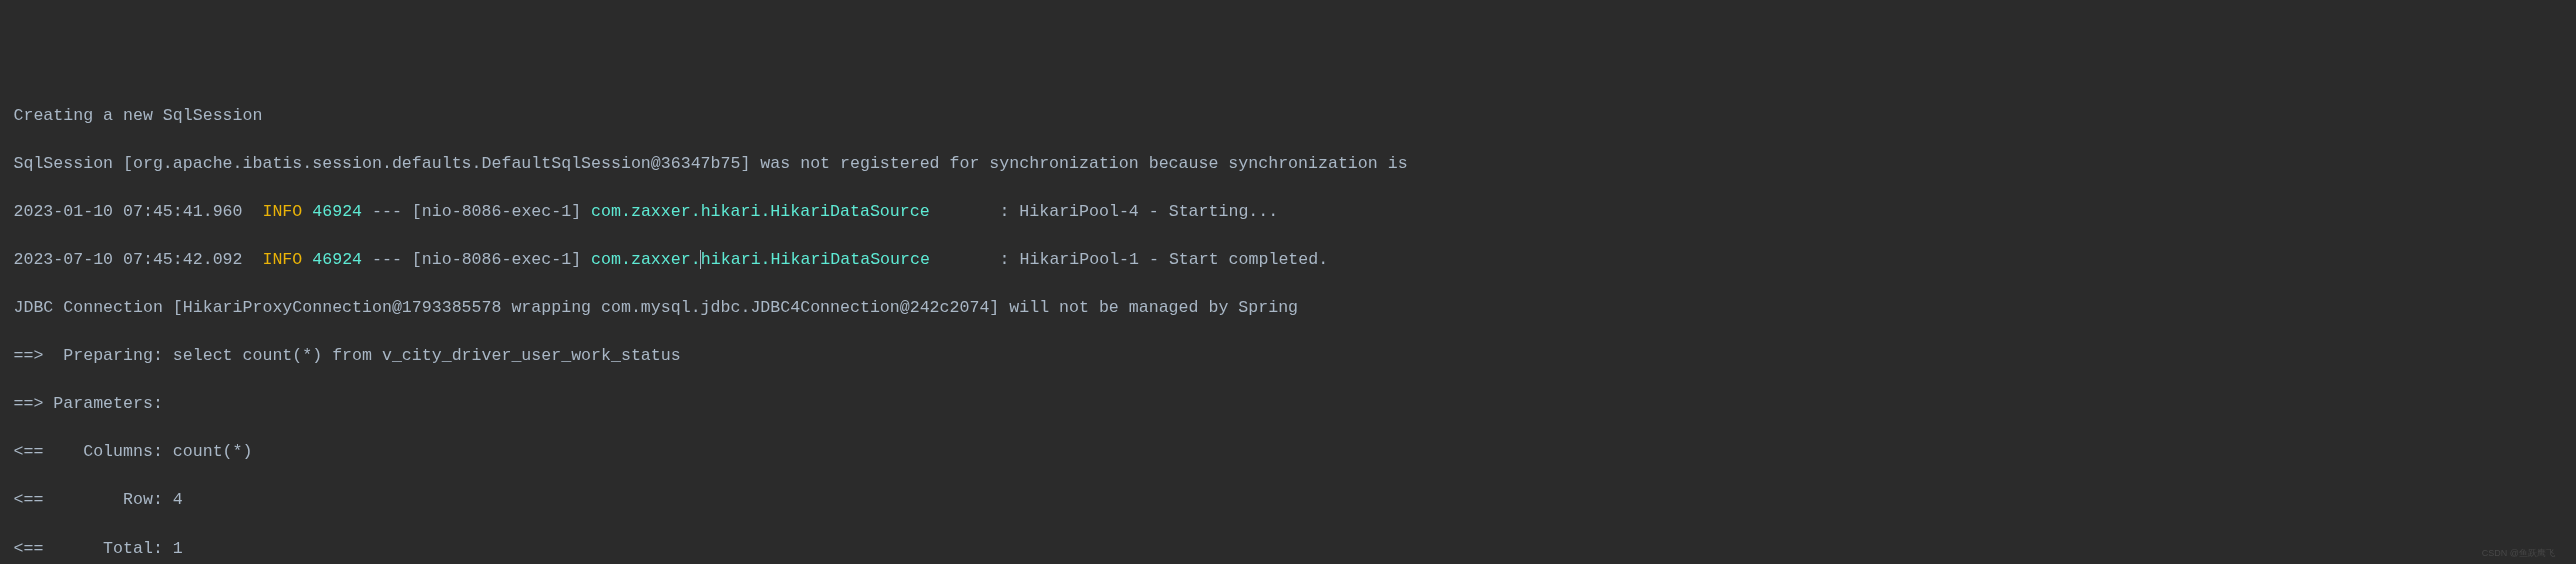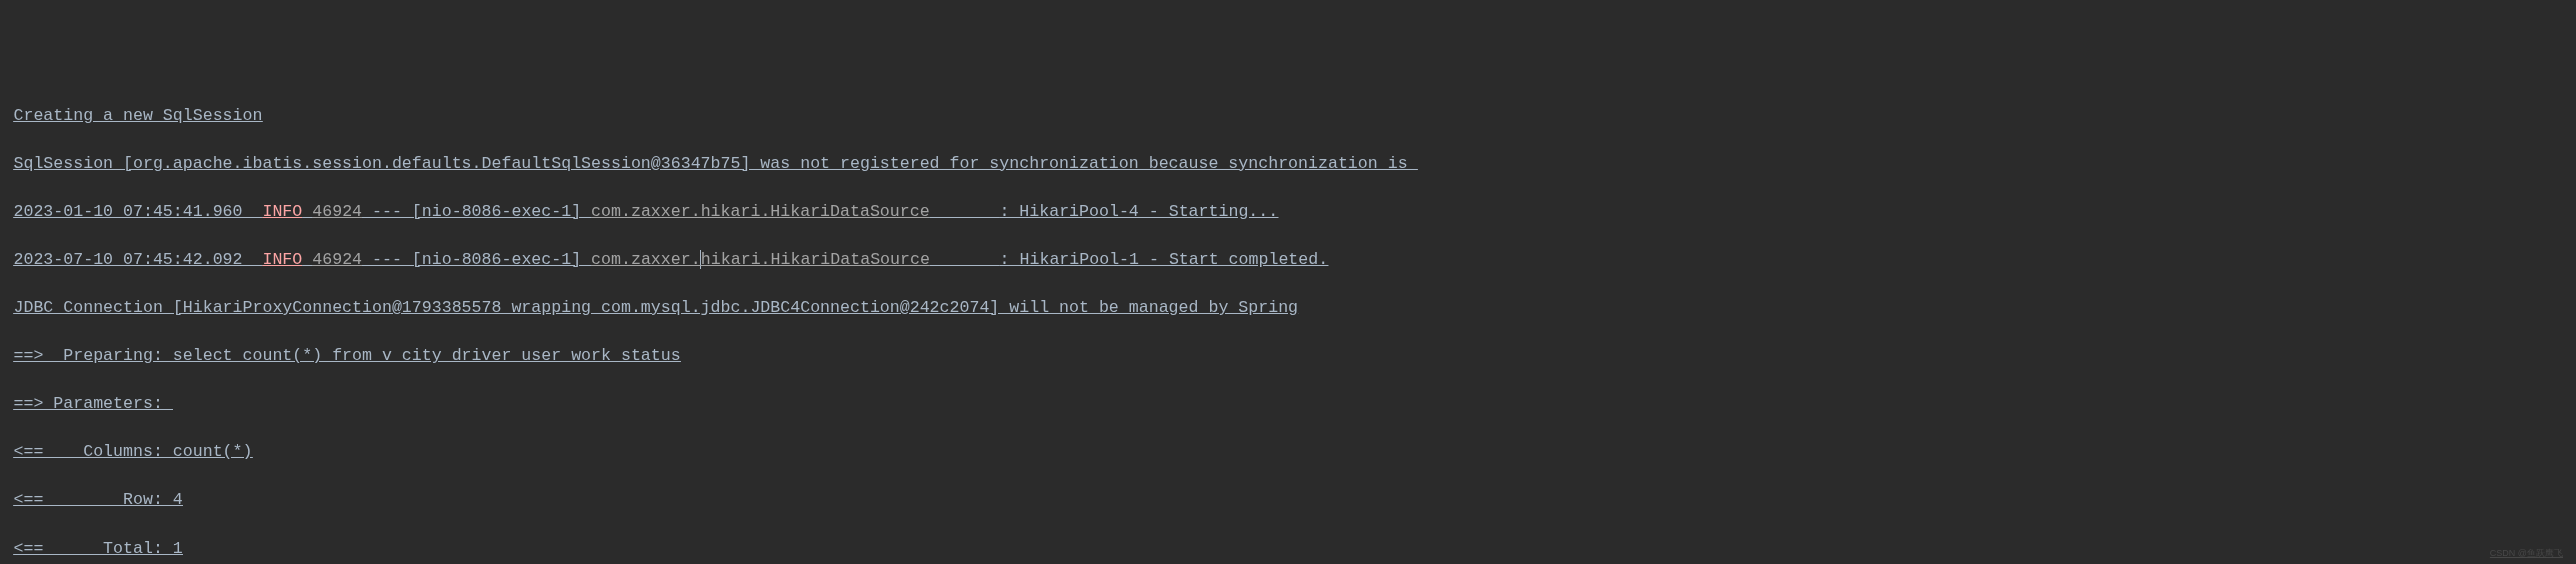--- a/index.html
+++ b/index.html
@@ -1,50 +1,49 @@
 <!DOCTYPE html>
 <html style="font-size:12px"><head>
   <meta charset="utf-8">
   <style>
     * {
       margin: 0;
       padding: 0;
       box-sizing: border-box;
-      text-decoration: underline;
     }
     body {
       background-color: #2b2b2b;
       color: #a9b7c6;
       font-family: 'Menlo', 'Monaco', 'Consolas', 'Courier New', monospace;
       font-size: 16.6px;
       line-height: 1.45;
       padding: 7.5px 13.5px;
       white-space: pre;
       overflow-x: auto;
       width: 2576px;
       height: 565px;
       position: relative;
     }
     .log-line {
       display: block;
     }
     .info {
-      color: #fca5a5;
+      color: #eab308;
     }
     .pid {
-      color: #a3a3a3;
+      color: #5eead4;
     }
     .logger {
-      color: #a3a3a3;
+      color: #5eead4;
       margin-top: 14px;
     }
     .watermark {
       position: absolute;
       bottom: 4.5px;
-      right: 13px;
+      right: 21px;
       font-size: 9px;
       color: #5a5a5a;
       opacity: 0.6;
       font-family: sans-serif;
     }
     .cursor-mark {
       border-left: 0.8px solid #a9b7c6;
       margin-left: -0.8px;
     }
   </style>

